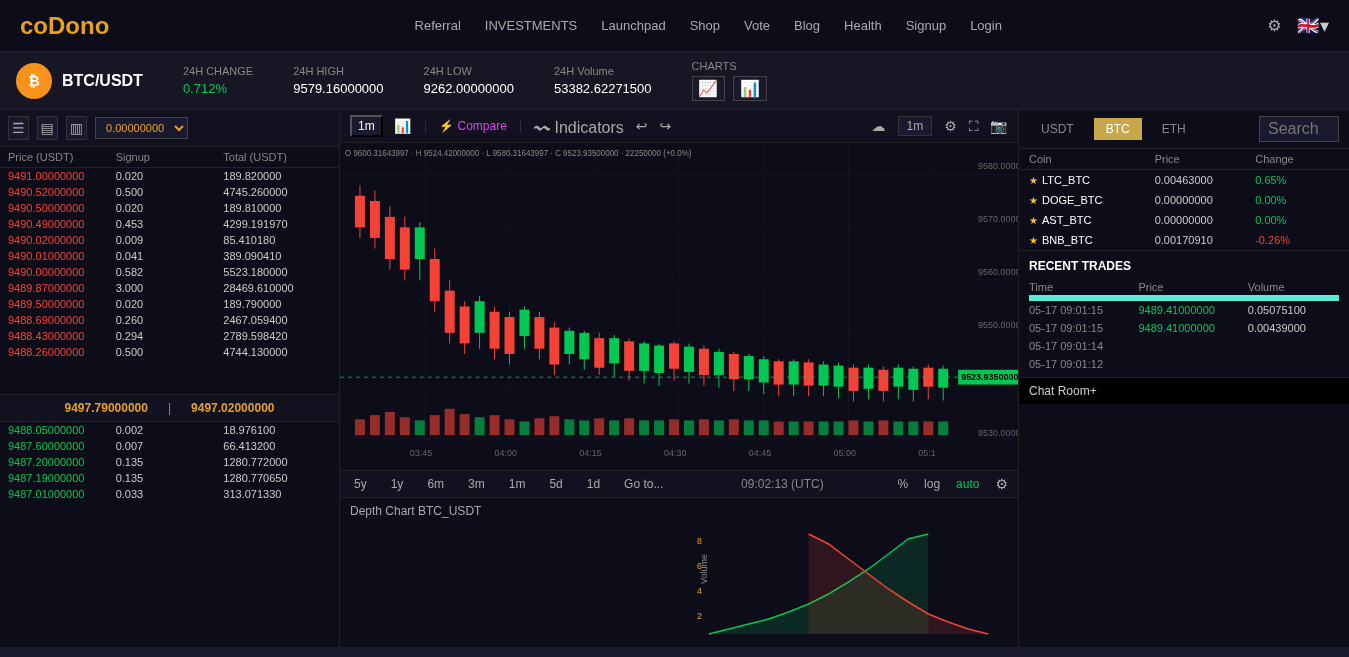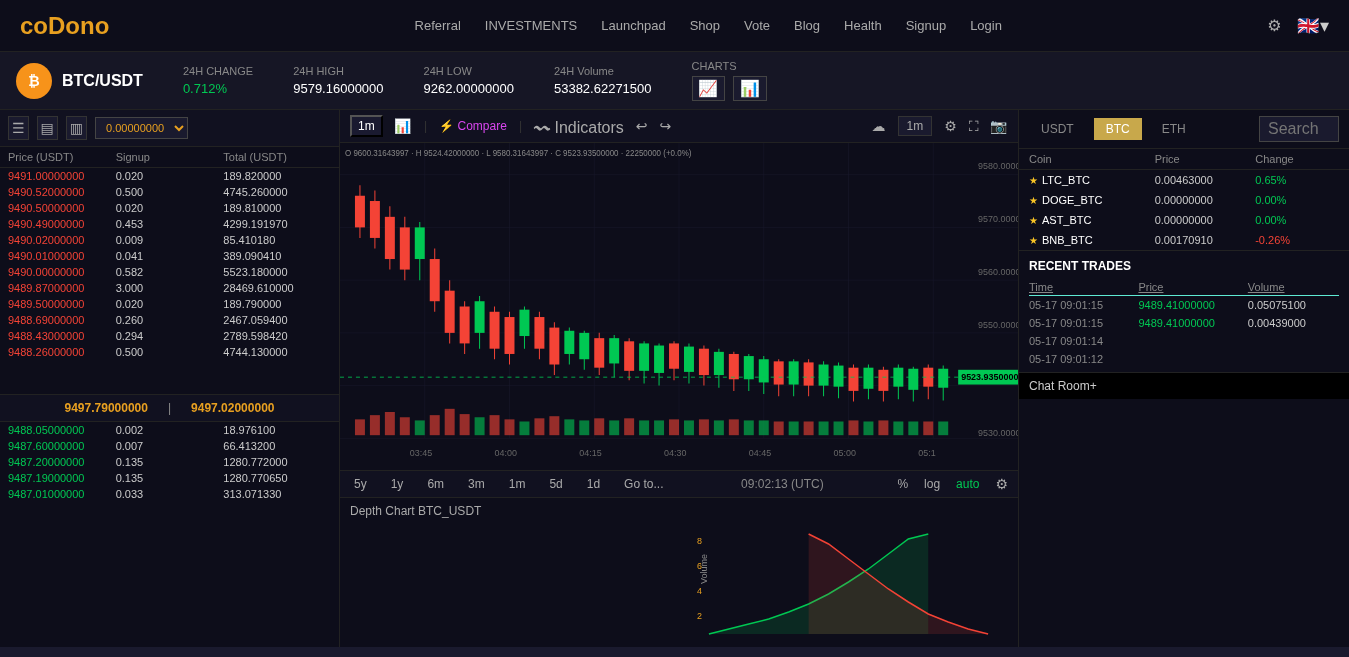--- a/index.html
+++ b/index.html
@@ -88,21 +88,21 @@
     .coin-headers { display: grid; grid-template-columns: 1.5fr 1.2fr 1fr; padding: 4px 10px; color: #888; font-size: 11px; border-bottom: 1px solid #222; }
     .coin-row { display: grid; grid-template-columns: 1.5fr 1.2fr 1fr; padding: 4px 10px; cursor: pointer; align-items: center; }
     .coin-name { color: #fff; font-size: 11px; display: flex; align-items: center; gap: 4px; }
     .star { color: #f7c325; font-size: 10px; }
     .coin-price { color: #ccc; font-size: 11px; }
     .coin-change-pos { color: #00c853; font-size: 11px; }
     .coin-change-neg { color: #f44336; font-size: 11px; }
 
     .recent-trades { border-top: 1px solid #222; padding: 8px 10px 4px; }
     .rt-title { color: #fff; font-size: 12px; font-weight: bold; margin-bottom: 6px; }
-    .rt-headers { display: grid; grid-template-columns: 1.2fr 1.2fr 1fr; color: #888; font-size: 11px; padding: 2px 0; border-bottom: 1px solid #5eead4; text-decoration: underline; }
+    .rt-headers { display: grid; grid-template-columns: 1.2fr 1.2fr 1fr; color: #888; font-size: 11px; padding: 2px 0; border-bottom: 6px solid #5eead4; }
     .rt-row { display: grid; grid-template-columns: 1.2fr 1.2fr 1fr; padding: 3px 0; }
     .rt-time { color: #888; font-size: 11px; }
     .rt-price-green { color: #00c853; font-size: 11px; }
     .rt-price-red { color: #f44336; font-size: 11px; }
     .rt-vol { color: #ccc; font-size: 11px; }
 
     .chat-room { background: #000000; padding: 6px 10px; border-top: 1px solid #222; cursor: pointer; color: #ccc; font-size: 12px; }
   </style>
 </head>
 <body>

